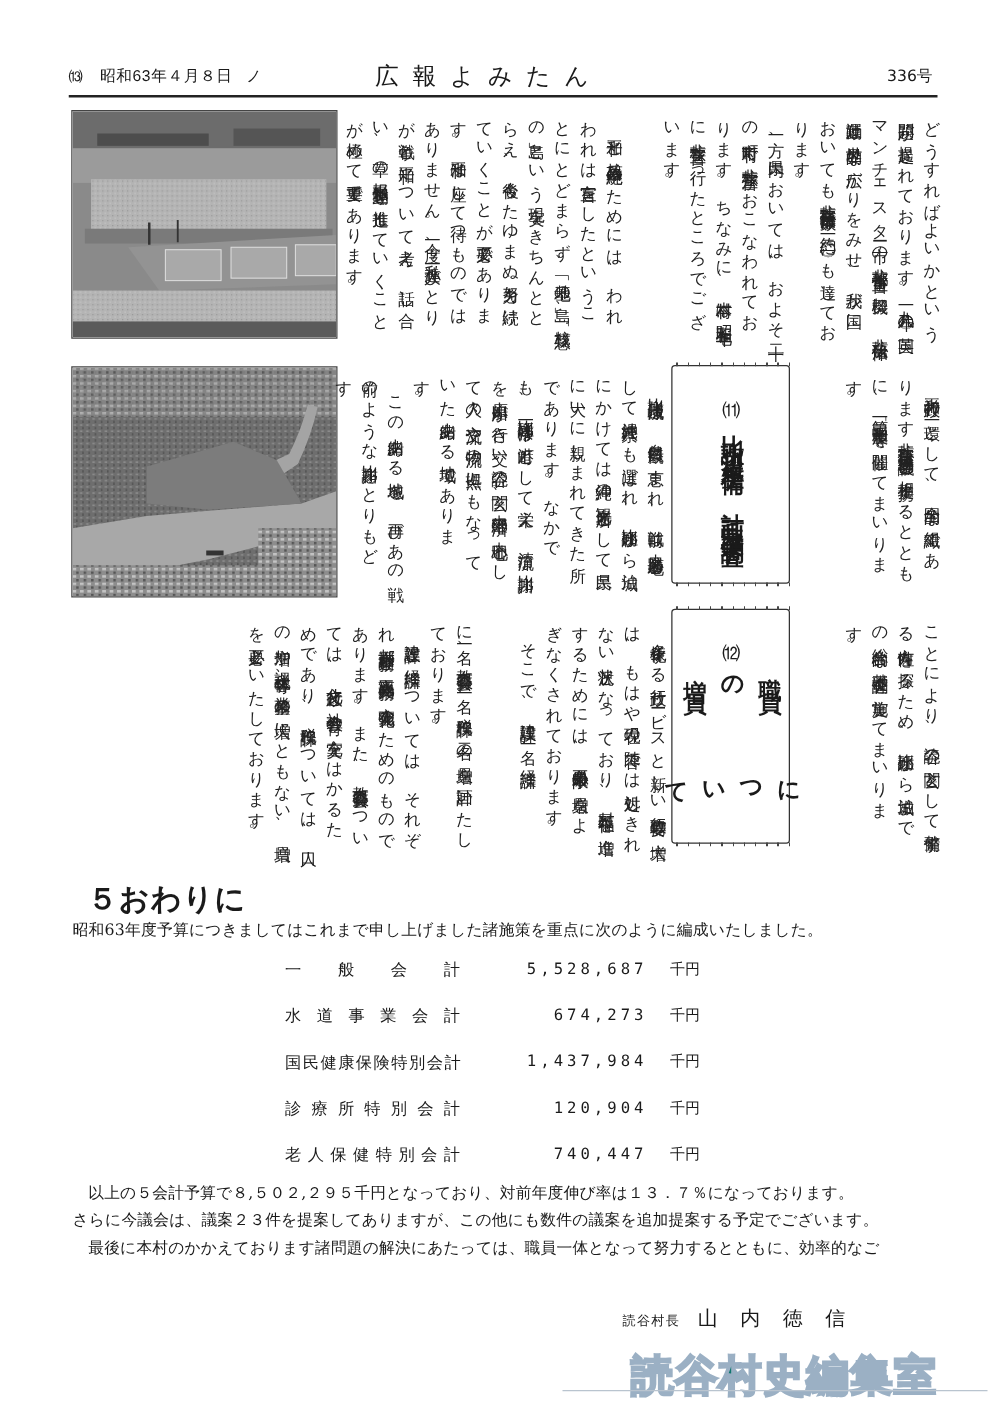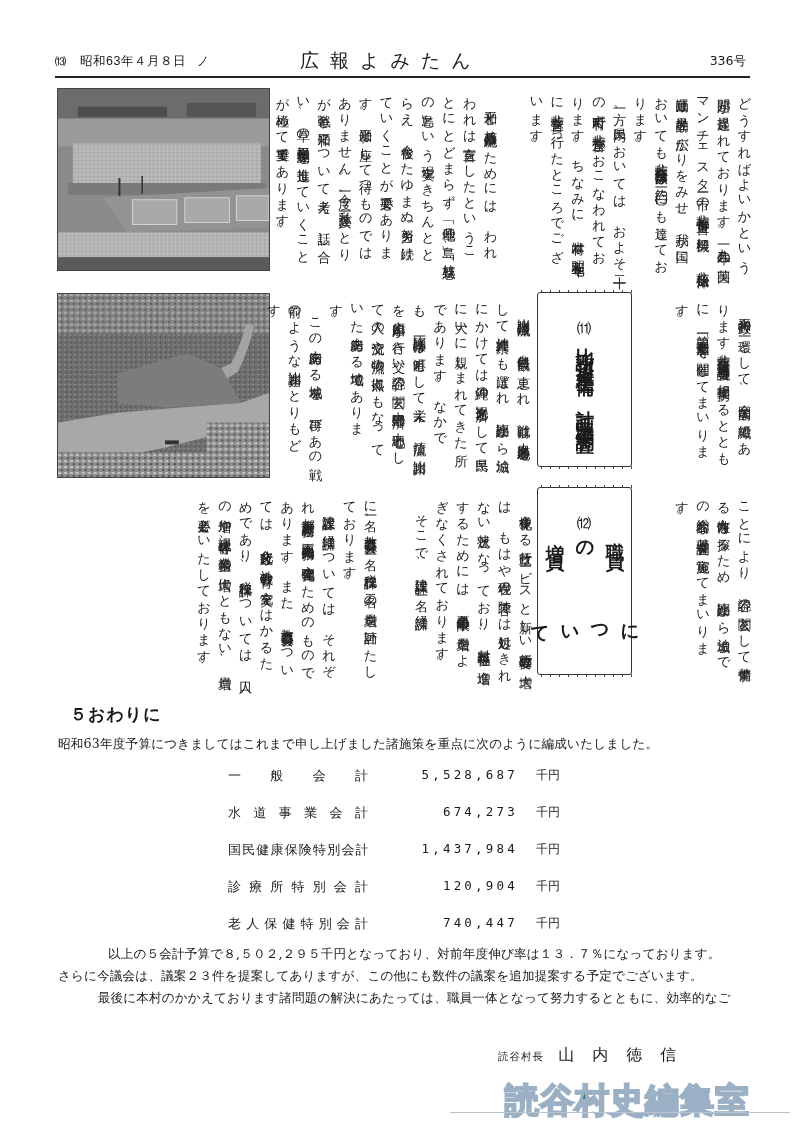--- a/index.html
+++ b/index.html
@@ -36,33 +36,33 @@
   .heading-box::after { bottom: -3px; }
   .heading-box .inner { position: absolute; inset: 0; writing-mode: vertical-rl; display: flex; align-items: center; justify-content: flex-start; padding-top: 16px; }
   .heading-11 { left: 537px; top: 292px; width: 95px; height: 175px; }
   .heading-12 { left: 537px; top: 487px; width: 95px; height: 188px; }
   .hb-num { font-size: 14px; font-family: "DejaVu Sans", sans-serif; margin-bottom: 10px; }
   .hb-line { font-size: 18.5px; line-height: 30px; letter-spacing: 5px; font-weight: bold; }
   .heading-12 .hb-line { letter-spacing: 12px; }
   .heading-12 .hb-line.second { padding-top: 46px; }
   .heading-11 .hb-line.second { padding-top: 28px; }
 
-  .section-title { position: absolute; left: 70px; top: 703px; font-family: "DejaVu Sans", sans-serif; font-weight: bold; font-size: 17px; letter-spacing: 1px; }
+  .section-title { position: absolute; left: 70px; top: 703px; font-family: "DejaVu Sans", sans-serif; font-weight: bold; font-size: 24px; letter-spacing: 1px; }
   .intro-line { position: absolute; left: 58px; top: 736px; font-size: 12.6px; letter-spacing: 0.2px; }
 
   .budget-table { position: absolute; left: 228px; top: 767px; width: 340px; }
   .budget-row { position: relative; height: 37px; font-size: 13px; }
   .budget-row .label { position: absolute; left: 0; top: 0; width: 140px; display: flex; justify-content: space-between; }
   .budget-row .label.tight { letter-spacing: -0.6px; }
   .budget-row .amount { position: absolute; right: 50px; top: 0; font-family: "DejaVu Sans Mono", monospace; font-size: 12.5px; letter-spacing: 3.2px; }
   .budget-row .unit { position: absolute; right: 8px; top: 0; font-size: 12px; }
 
   .closing { position: absolute; left: 58px; top: 943px; width: 700px; font-size: 12.6px; line-height: 21.8px; letter-spacing: 0.15px; }
   .closing p { white-space: nowrap; }
-  .closing p.indent { text-indent: 1em; text-align: center; }
+  .closing p.indent { text-indent: 1em; }
 
   .signature { position: absolute; left: 498px; top: 1045px; font-size: 13px; text-align: right; }
   .signature .role { font-size: 10.5px; letter-spacing: 1px; margin-right: 10px; }
   .signature .name { font-size: 16px; letter-spacing: 18px; }
 
   .watermark { position: absolute; left: 505px; top: 1078px; font-family: "DejaVu Sans", sans-serif; font-weight: bold; font-size: 34px; letter-spacing: 1px; color: #0f766e; -webkit-text-stroke: 2px #9bb0c4; text-shadow: 0 0 1px #9bb0c4; }
   .bottom-rule { position: absolute; left: 450px; right: 10px; top: 1112px; height: 1px; background: #b9c4cf; }
 </style>
 </head>
 <body>

